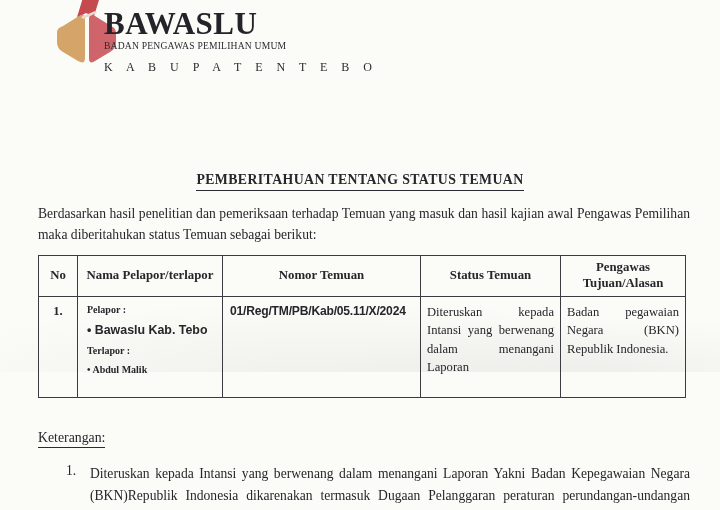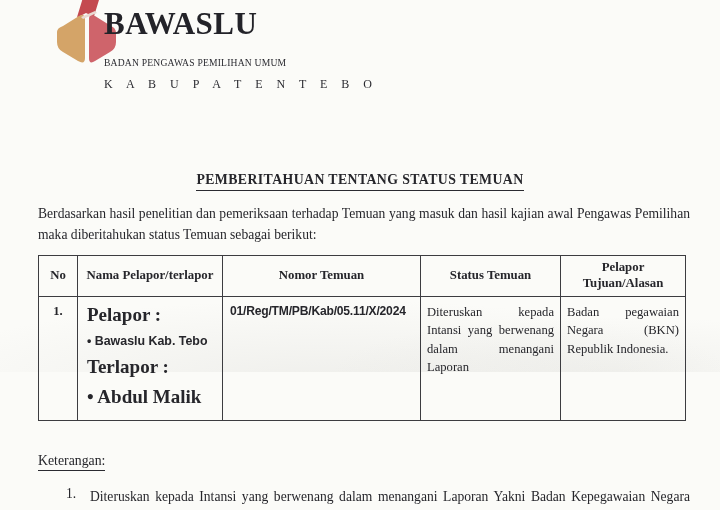--- a/index.html
+++ b/index.html
@@ -21,21 +21,21 @@
 
   
   .letterhead{position:relative;height:112px;}
   .logo{position:absolute;left:55px;top:0;width:62px;height:66px;}
   .org-block{position:absolute;left:104px;top:8px;line-height:1;}
   .org-name{
     font-size:31px;font-weight:bold;letter-spacing:0.5px;
     color:#232329;
   }
   .org-sub{
-    font-size:9.6px;letter-spacing:0.2px;margin-top:19px;color:#2b2b31;
+    font-size:9.6px;letter-spacing:0.2px;margin-top:2px;color:#2b2b31;
   }
   .org-region{
     font-size:12px;letter-spacing:5.5px;margin-top:10px;color:#2b2b31;
   }
   .address-block{position:absolute;left:55px;top:72px;font-weight:bold;font-size:13.5px;line-height:1.35;color:#24242a;}
   .address-line2{padding-left:9px;}
 
   
   .doc-title-wrap{text-align:center;margin-top:58px;}
   .doc-title{
@@ -69,21 +69,21 @@
     vertical-align:middle;padding:4px 2px;height:28px;line-height:1.25;
   }
   .status-table td{height:88px;font-size:12.6px;}
   .col-no{width:39px;}
   .col-nama{width:145px;}
   .col-nomor{width:198px;}
   .col-status{width:140px;}
   .col-instansi{width:125px;}
   td.cell-no{text-align:center;font-weight:bold;font-size:12.6px;padding-top:7px;}
   td.cell-nama{padding-left:9px;padding-top:7px;}
-  .nama-line{font-weight:bold;margin-bottom:7px;font-size:19px;line-height:1.2;}
+  .nama-line{font-weight:bold;margin-bottom:7px;font-size:10px;line-height:1.2;}
   .nama-line.sans{font-family:"Liberation Sans","DejaVu Sans",sans-serif;font-size:12.4px;}
   td.cell-nomor{
     font-family:"Liberation Sans","DejaVu Sans",sans-serif;
     font-weight:bold;font-size:12.1px;letter-spacing:-0.2px;
     white-space:nowrap;padding-top:7px;padding-left:7px;
   }
   td.cell-status,td.cell-instansi{
     text-align:justify;line-height:1.45;padding-top:6px;
   }
 
@@ -141,21 +141,21 @@
         <col class="col-nomor">
         <col class="col-status">
         <col class="col-instansi">
     </colgroup>
     <thead>
       <tr>
         <th>No</th>
         <th>Nama Pelapor/terlapor</th>
         <th>Nomor Temuan</th>
         <th>Status Temuan</th>
-        <th>Pelapor Tujuan/Alasan</th>
+        <th>Pengawas Tujuan/Alasan</th>
       </tr>
     </thead>
     <tbody>
       <tr>
         <td class="cell-no">1.</td>
         <td class="cell-nama">
           <div class="nama-line">Pelapor :</div>
           <div class="nama-line sans">• Bawaslu Kab. Tebo</div>
           <div class="nama-line">Terlapor :</div>
           <div class="nama-line">• Abdul Malik</div>

